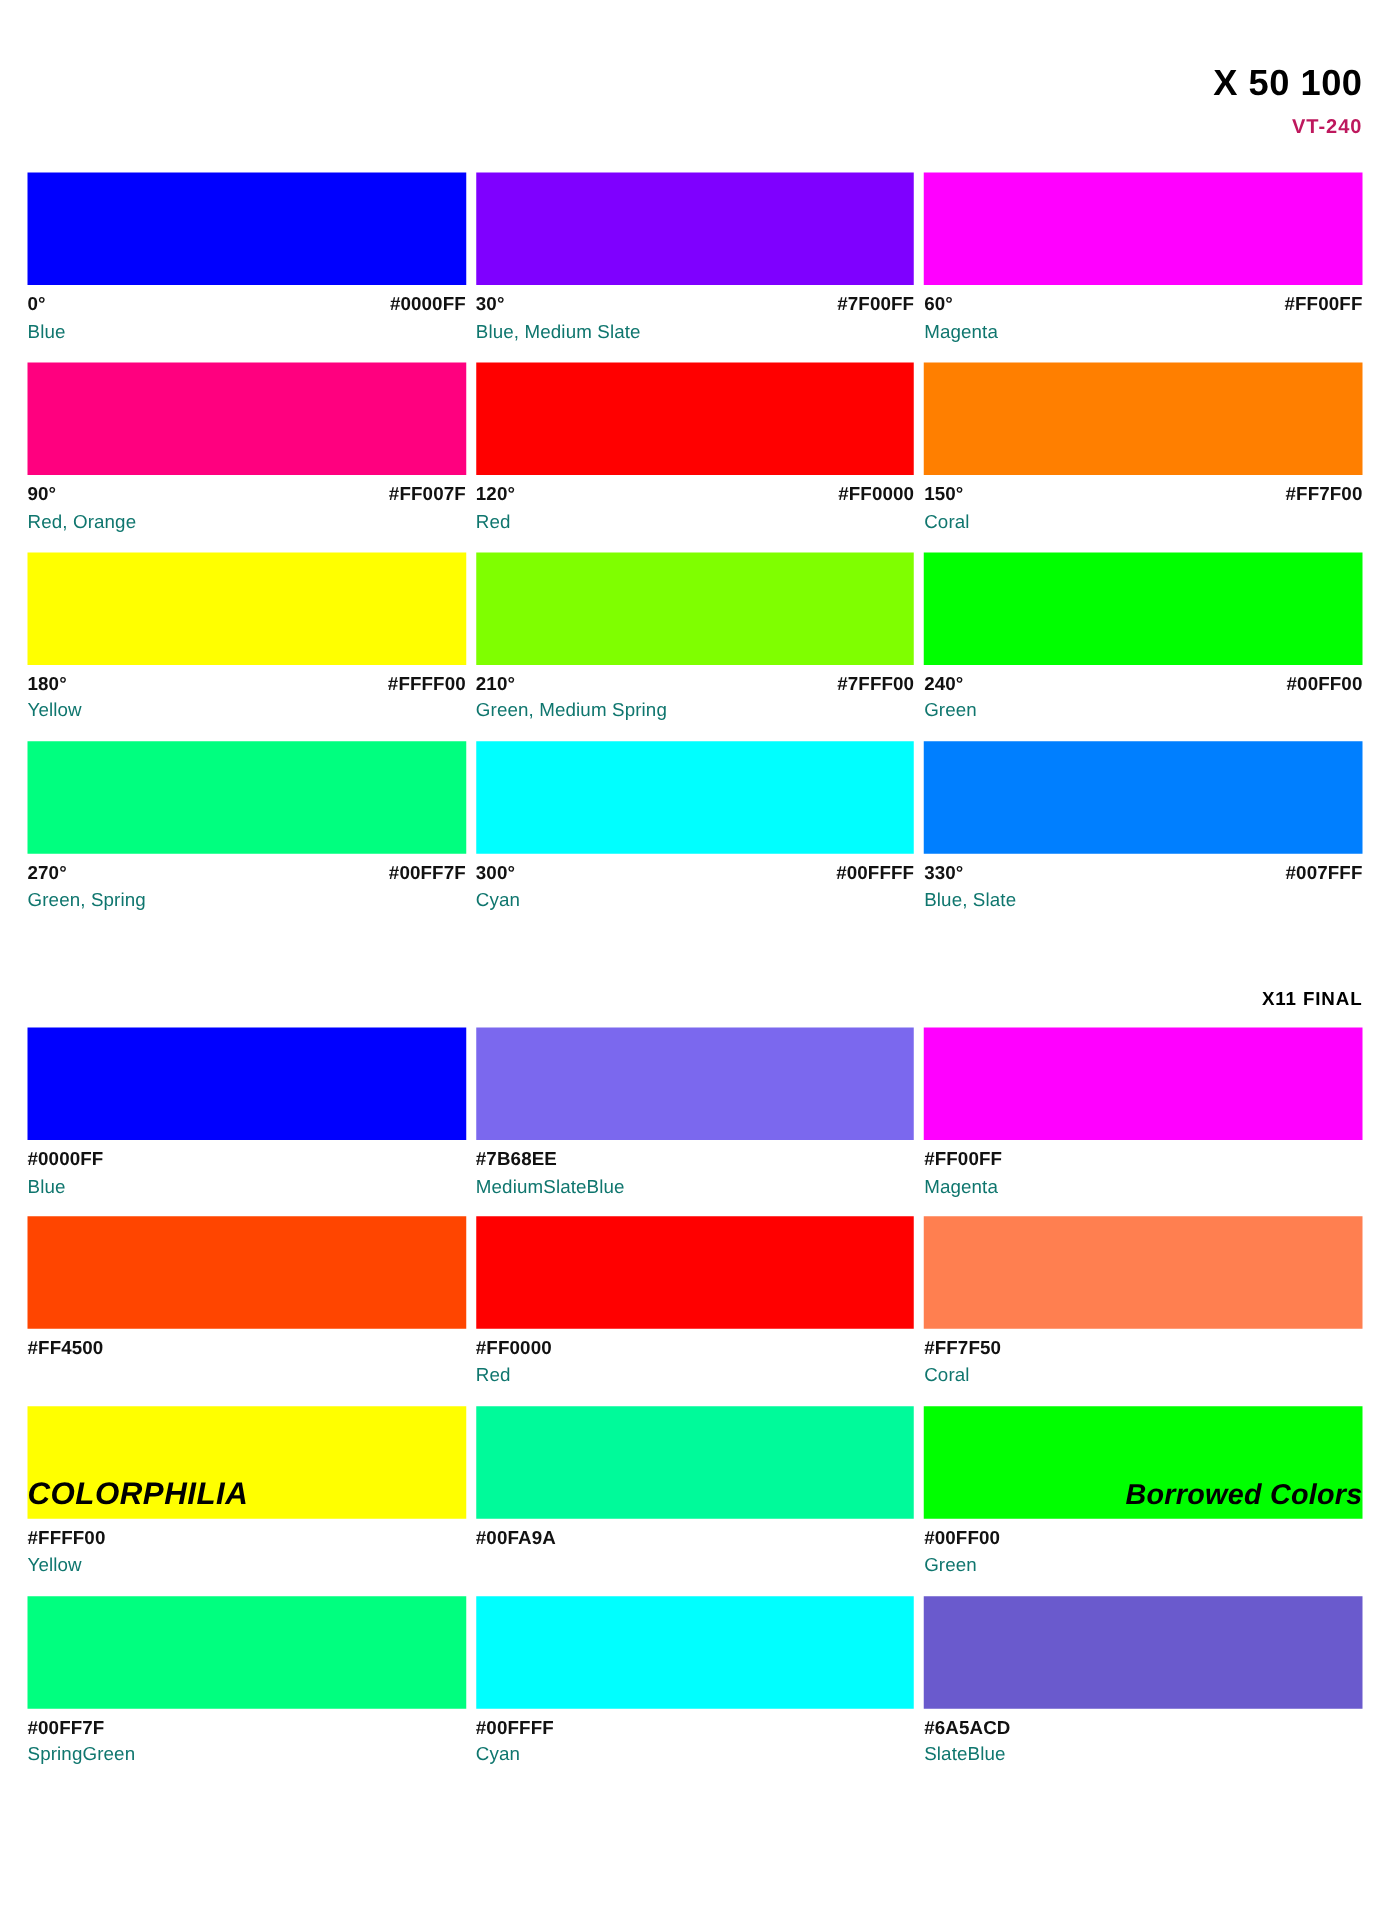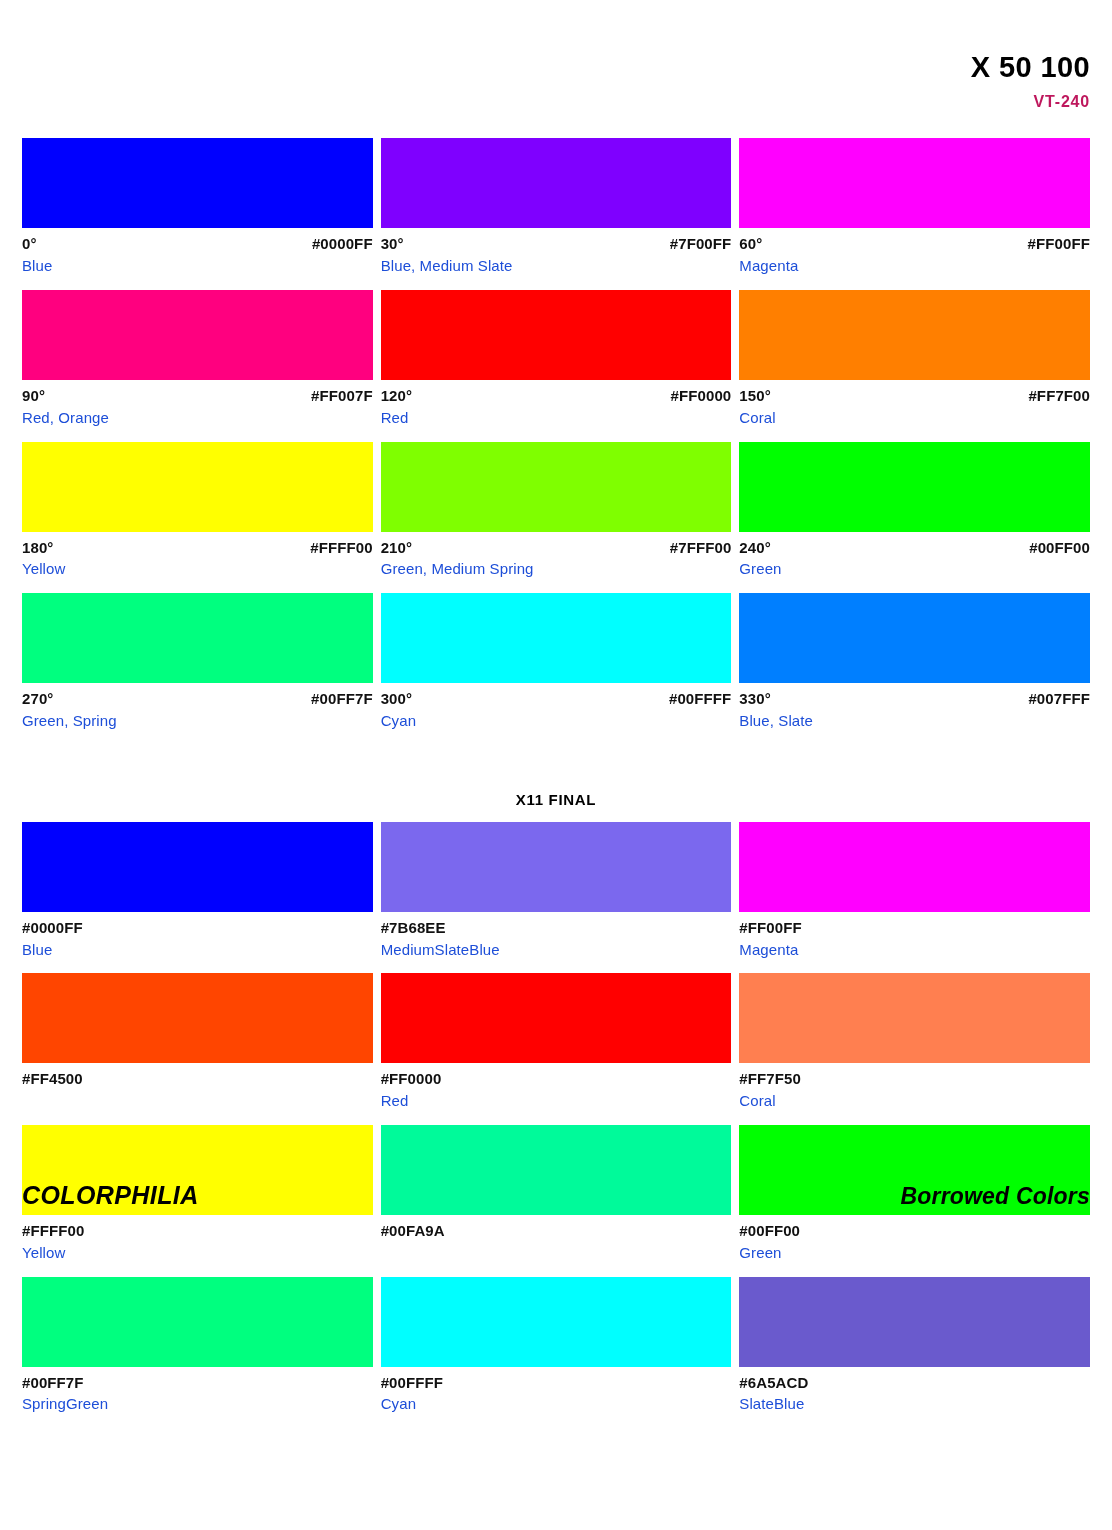--- a/index.html
+++ b/index.html
@@ -43,21 +43,21 @@
     font-weight: bold;
     letter-spacing: 0.8px;
     margin-top: 11px;
     color: #be185d;
   }
 
   
   .section-one { margin-top: 27px; }
 
   .section-label {
-    text-align: center;
+    text-align: right;
     font-size: 15px;
     font-weight: bold;
     letter-spacing: 0.7px;
     color: #000000;
   }
 
   .swatch-grid {
     display: grid;
     grid-template-columns: repeat(3, 1fr);
     column-gap: 8px;
@@ -88,21 +88,21 @@
     font-weight: bold;
     color: #111111;
     letter-spacing: 0.1px;
   }
 
   .meta-angle { white-space: nowrap; }
   .meta-hex { white-space: nowrap; }
 
   .meta-name {
     font-size: 15px;
-    color: #1d4ed8;
+    color: #0f766e;
     letter-spacing: 0.1px;
     padding-top: 2px;
   }
 
   
   .section-two { margin-top: 60px; }
   .section-two .swatch-grid { margin-top: 14px; }
   .section-two .swatch-chip { height: 90px; }
   .section-two .meta-top { justify-content: flex-start; }
 

